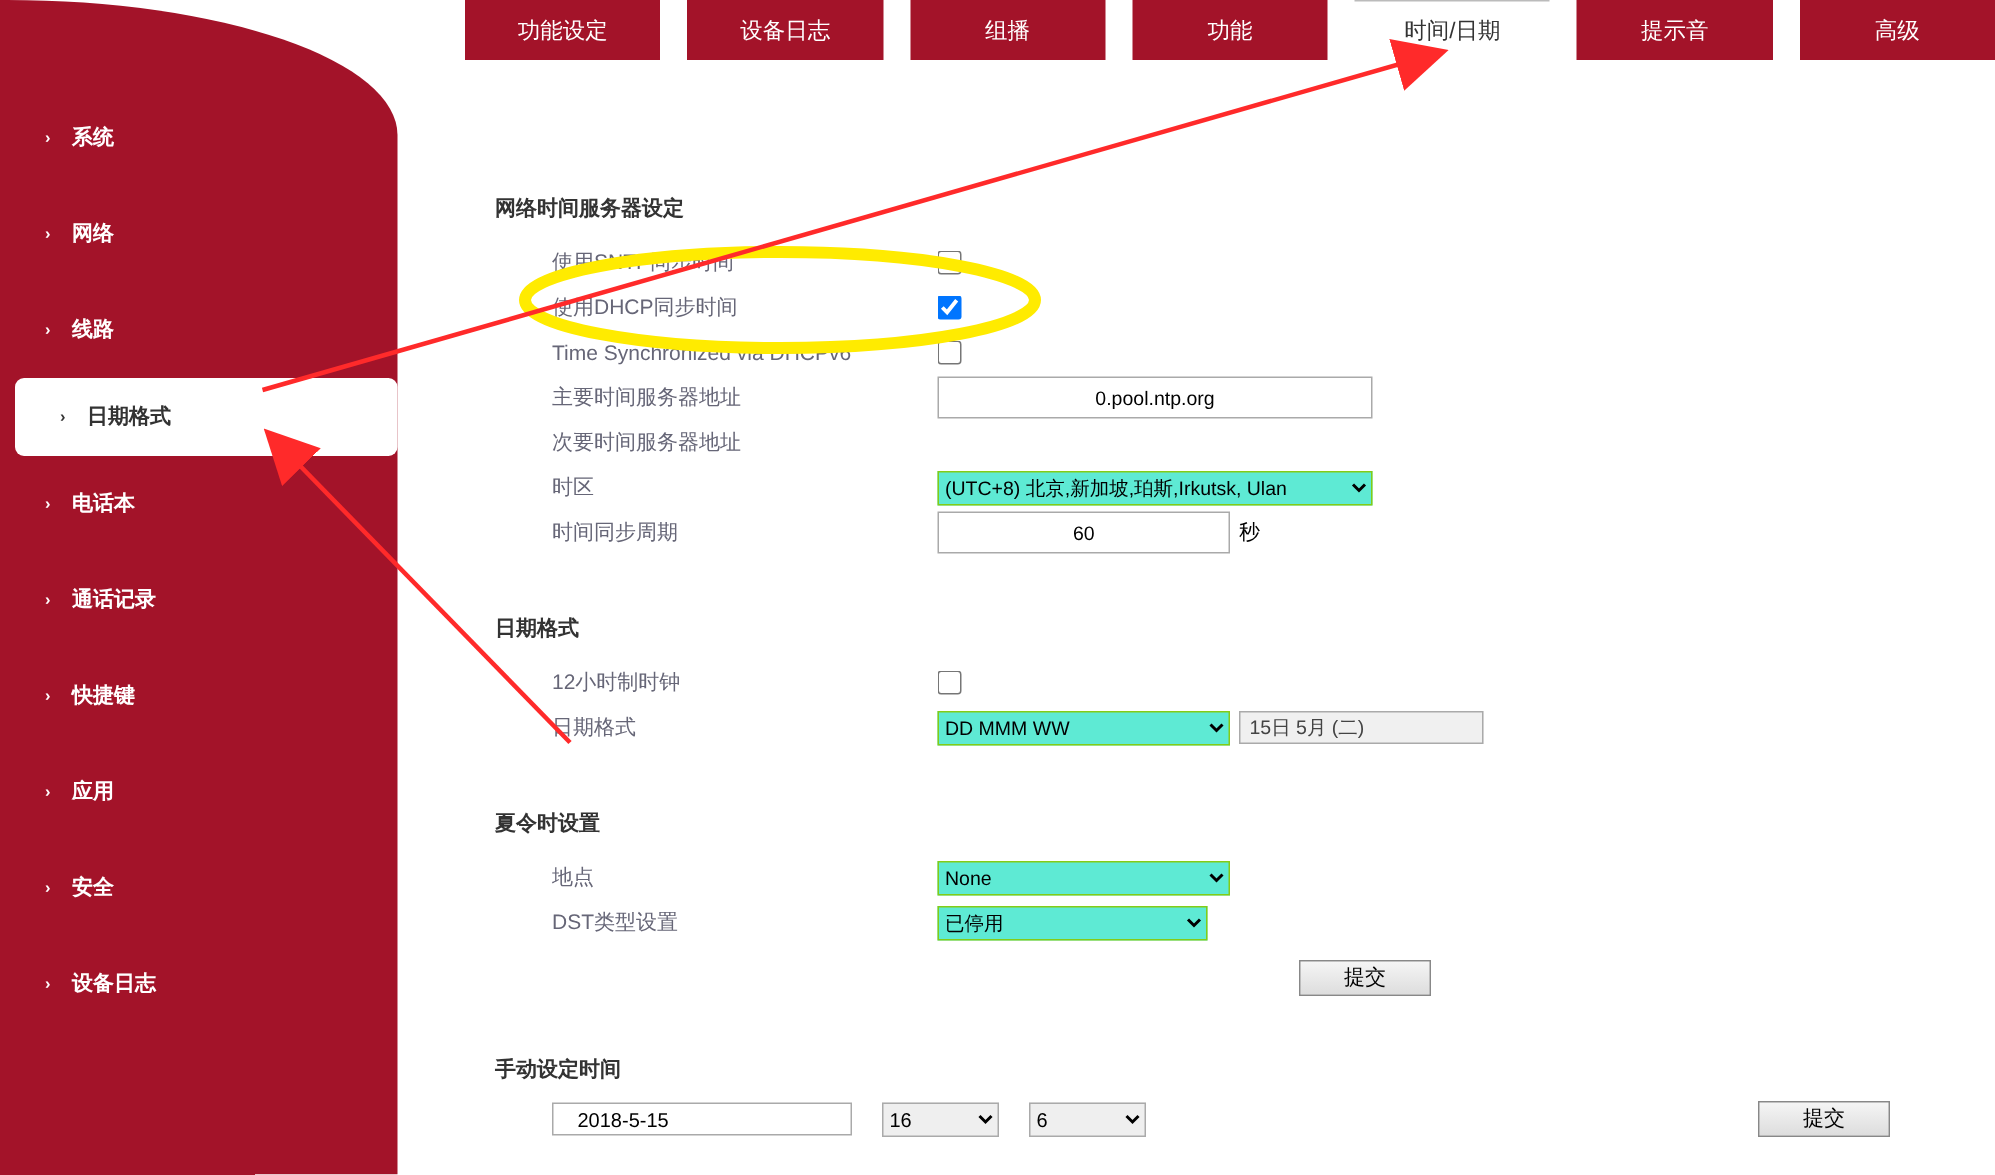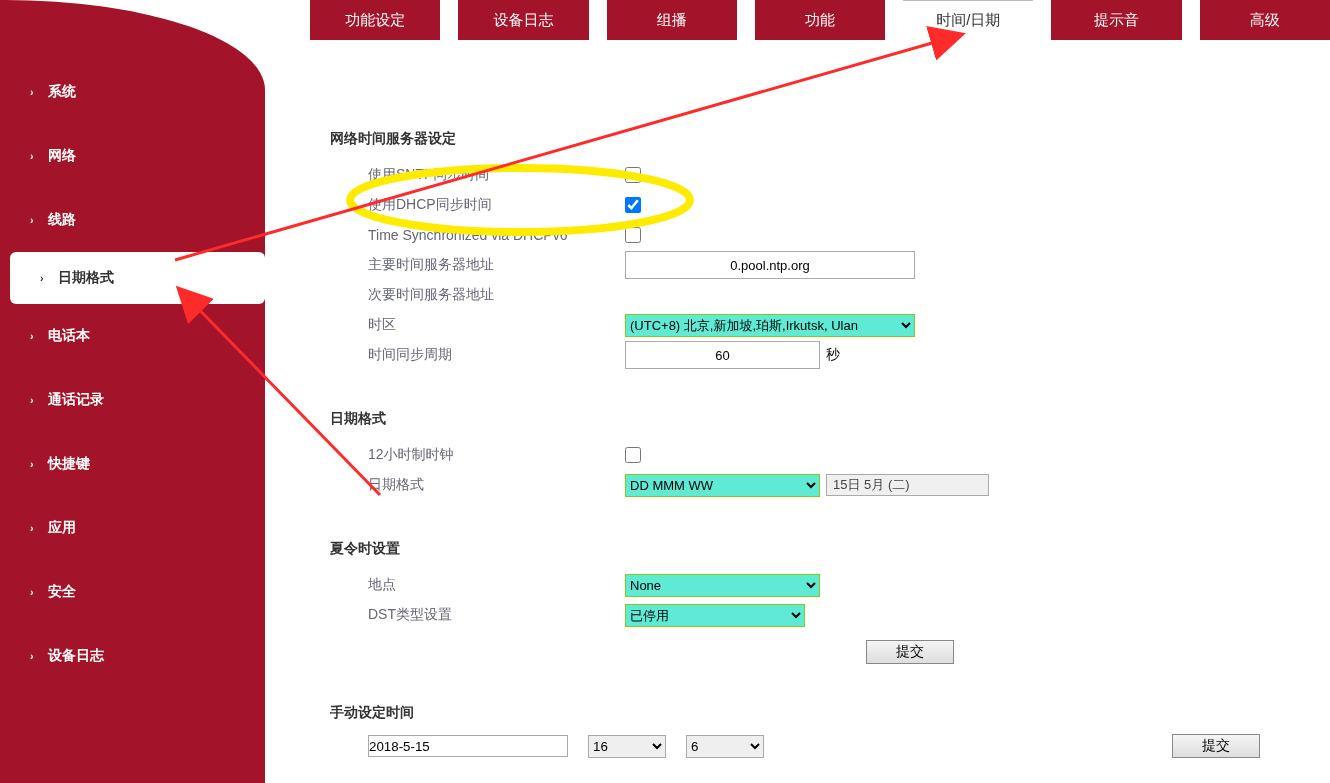--- a/index.html
+++ b/index.html
@@ -151,21 +151,21 @@
     }
 
     
     .manual-row {
       display: flex;
       align-items: center;
       gap: 20px;
       margin-top: 10px;
       padding-left: 38px;
     }
-    .manual-row input[type="text"] { width: 200px; height: 22px; border: 1px solid #aaa; padding: 0 0; }
+    .manual-row input[type="text"] { width: 200px; height: 22px; border: 1px solid #aaa; padding: 0 16px; }
     .manual-row select { width: 78px; height: 23px; border: 1px solid #aaa; }
 
     
     .overlay {
       position: absolute;
       inset: 0;
       pointer-events: none;
       z-index: 100;
     }
   </style>

